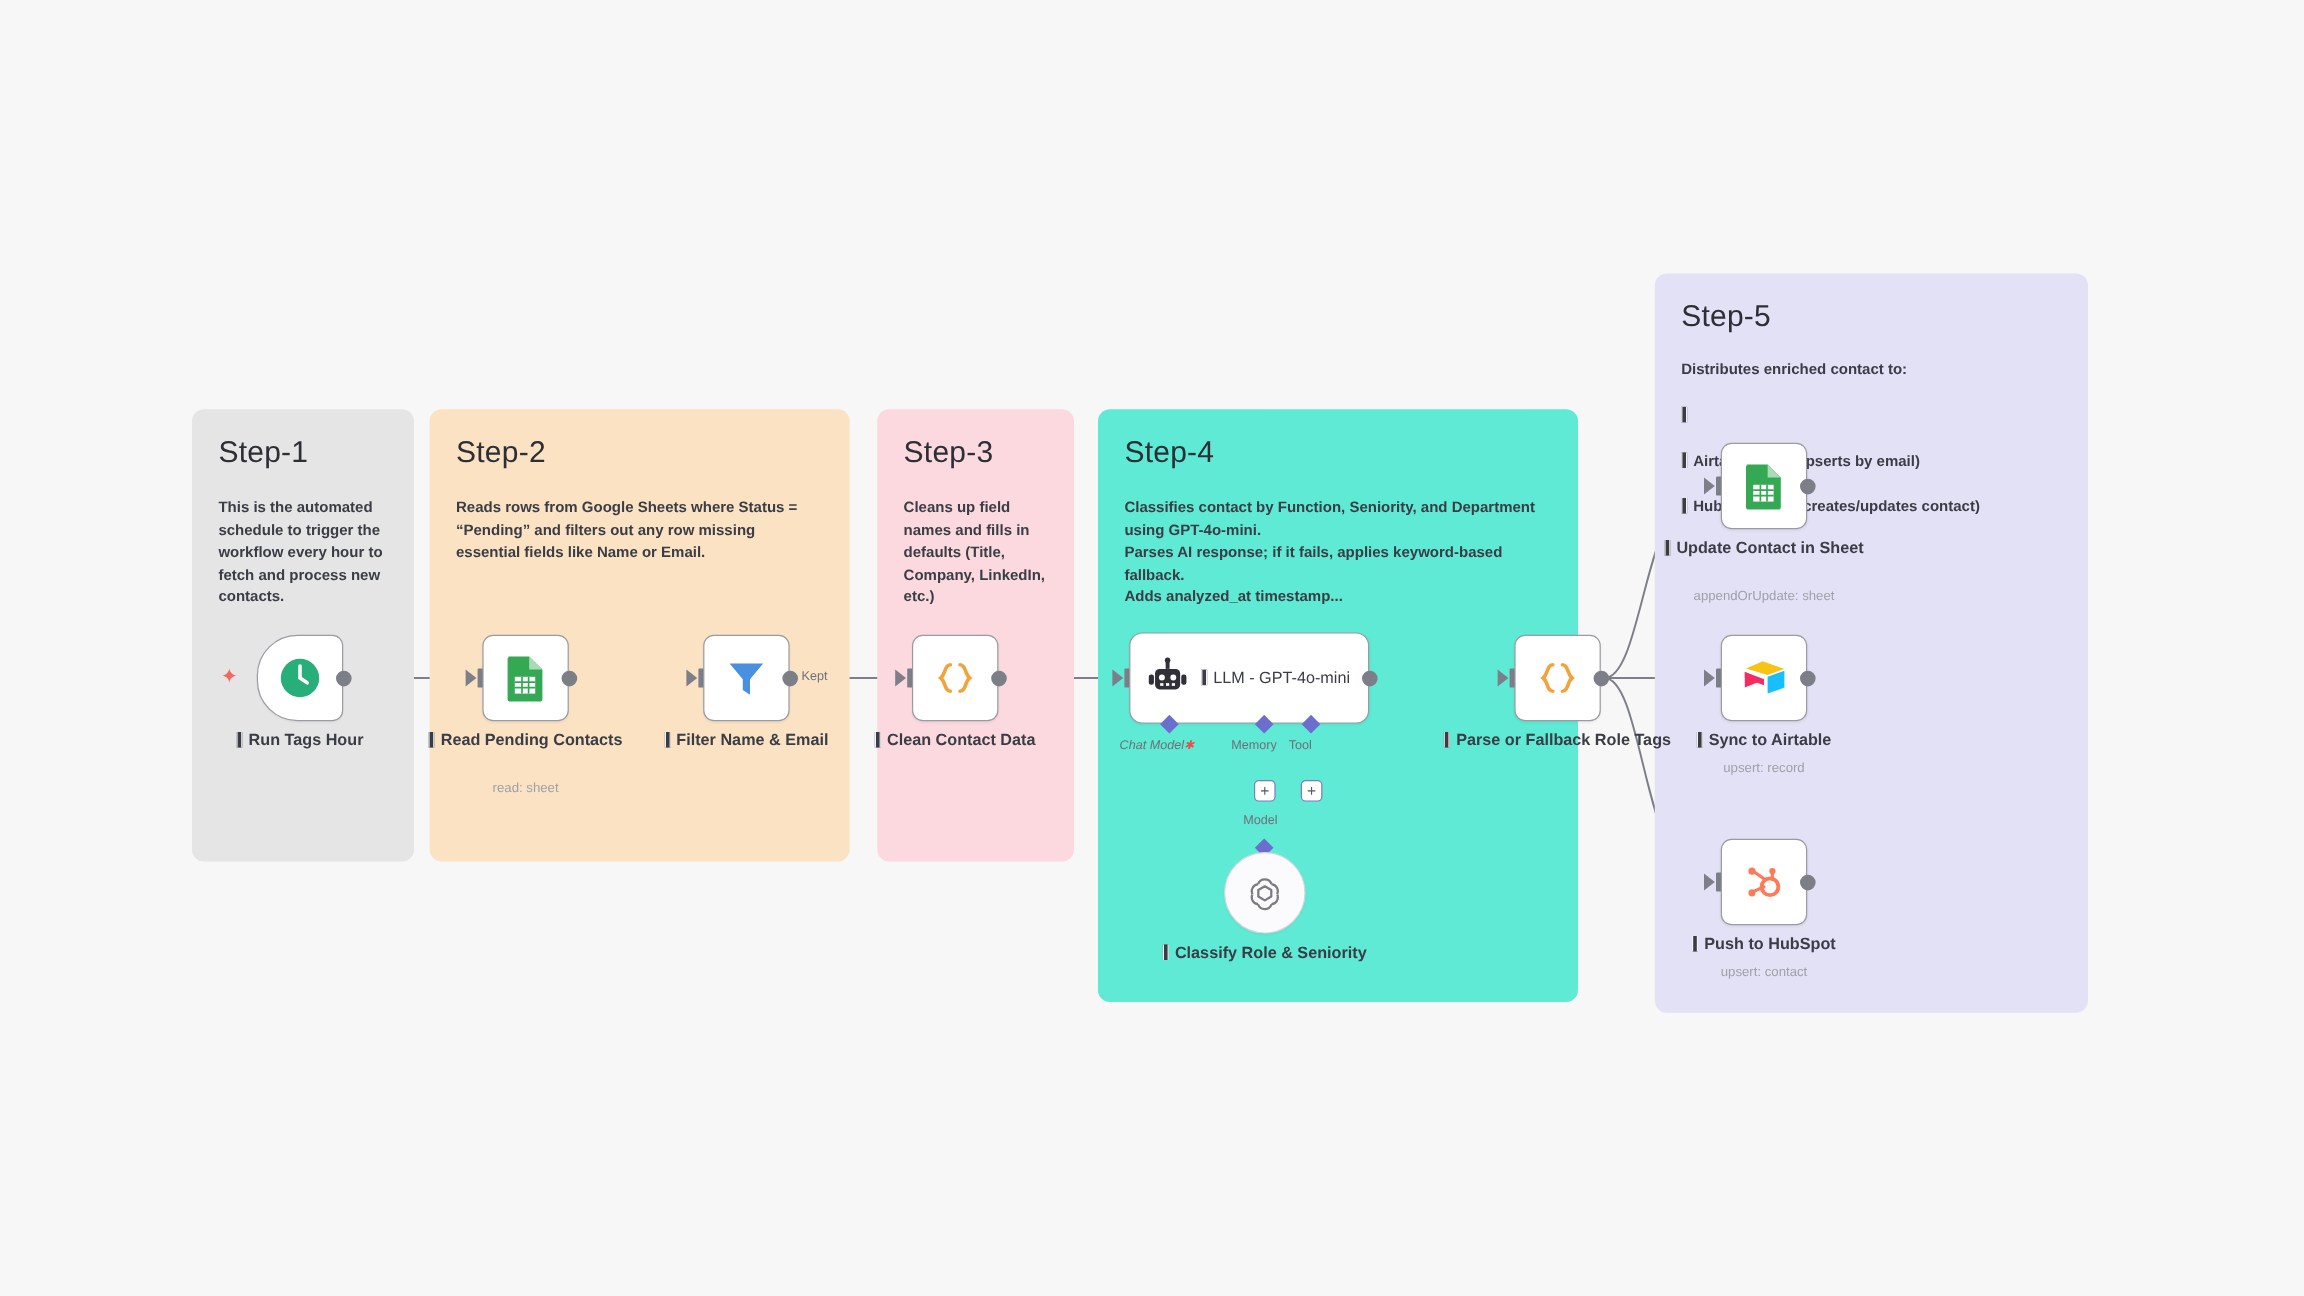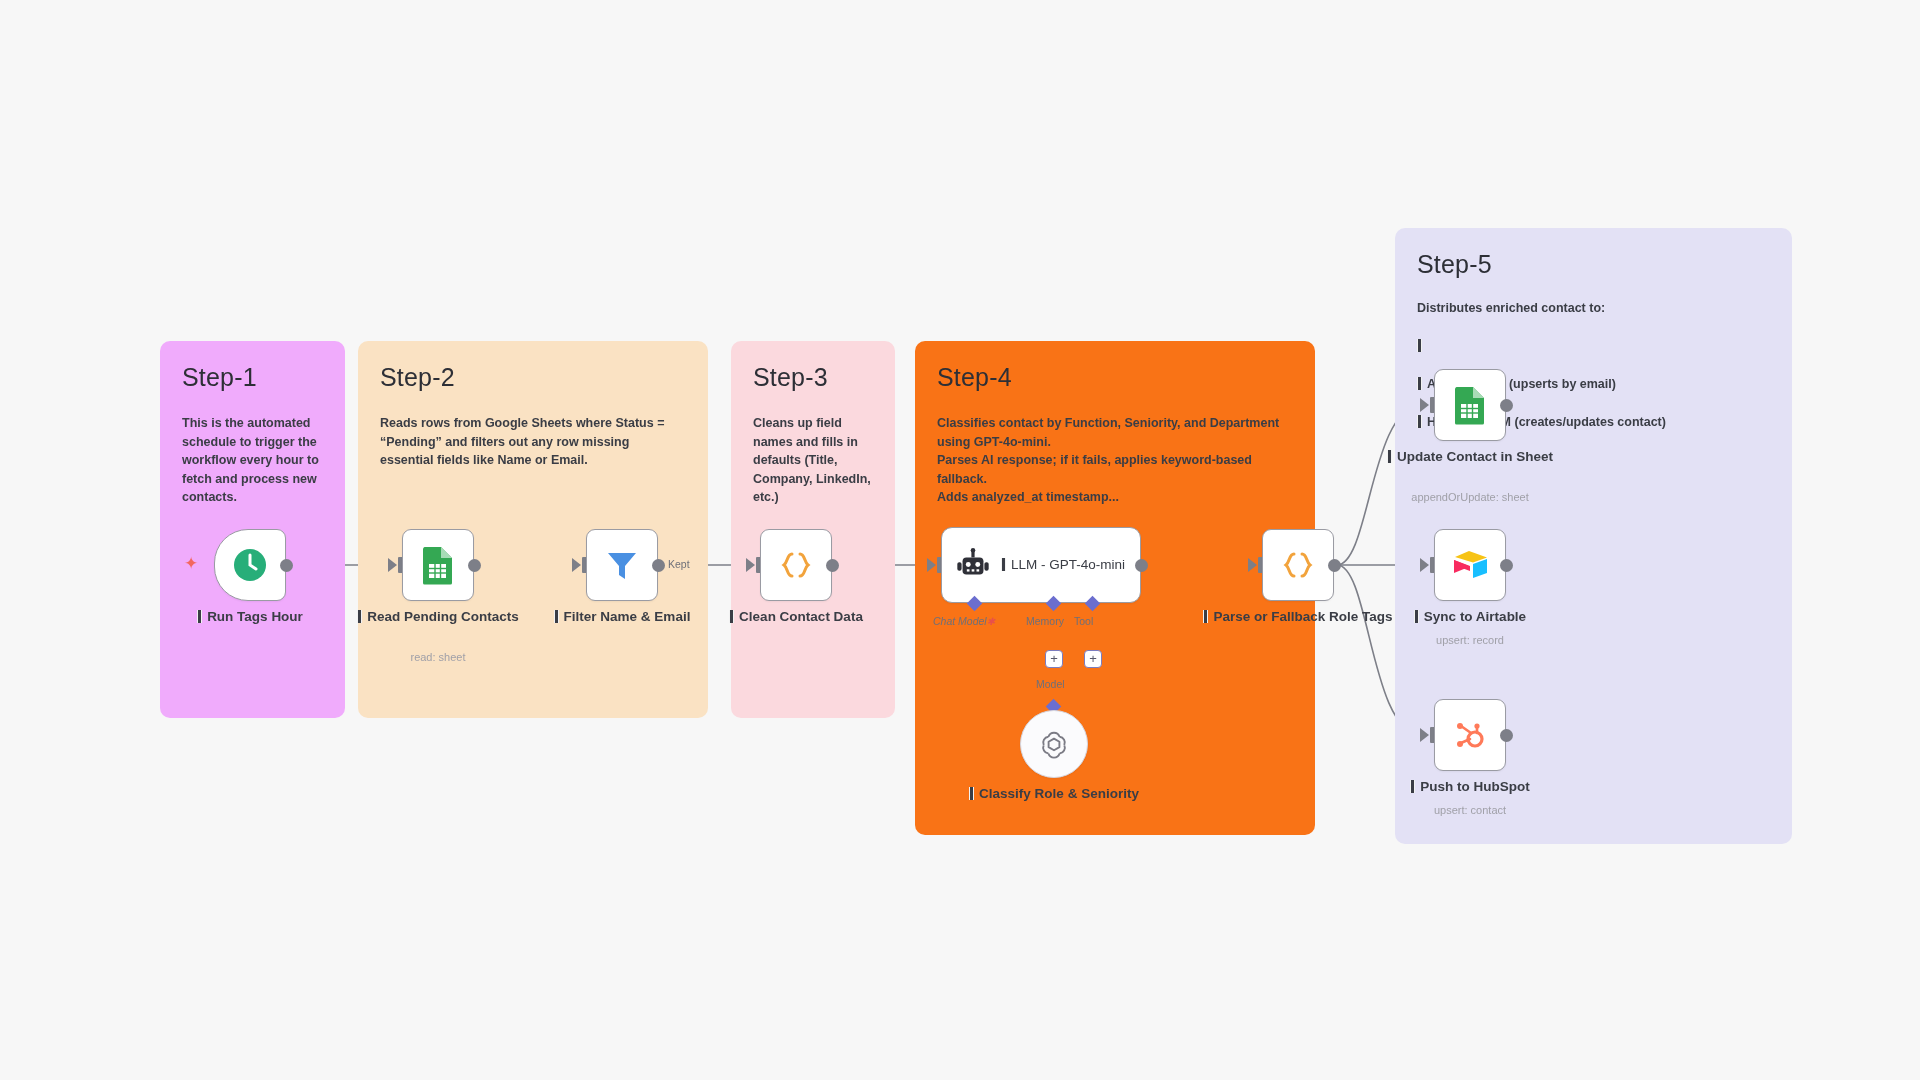--- a/index.html
+++ b/index.html
@@ -146,43 +146,43 @@
 
     <path d="M 1337 565 C 1370 565, 1370 735, 1422 735" stroke="#7d7f88" stroke-width="1.6" fill="none"></path>
 
     <path d="M 975 615 L 1053 700" stroke="#8fa7b5" stroke-width="1.6" fill="none" stroke-dasharray="7 5"></path>
 
     <path d="M 1054 615 L 1054 652" stroke="#6b6ecf" stroke-width="1.6" fill="none"></path>
 
     <path d="M 1093 615 L 1093 652" stroke="#6b6ecf" stroke-width="1.6" fill="none"></path>
   </svg>
 
-  <div class="step-box" style="left:160px; top:341px; width:185px; height:377px; background:#f0abfc;">
+  <div class="step-box" style="left:160px; top:341px; width:185px; height:377px; background:#e5e5e5;">
     <div class="step-title">Step-1</div>
     <div class="step-desc">This is the automated schedule to trigger the workflow every hour to fetch and process new contacts.</div>
   </div>
 
   <div class="step-box" style="left:358px; top:341px; width:350px; height:377px; background:#fae2c3;">
     <div class="step-title">Step-2</div>
     <div class="step-desc">Reads rows from Google Sheets where Status = “Pending” and filters out any row missing essential fields like Name or Email.</div>
   </div>
 
   <div class="step-box" style="left:731px; top:341px; width:164px; height:377px; background:#fbd9de;">
     <div class="step-title">Step-3</div>
     <div class="step-desc">Cleans up field names and fills in defaults (Title, Company, LinkedIn, etc.)</div>
   </div>
 
-  <div class="step-box" style="left:915px; top:341px; width:400px; height:494px; background:#f97316;">
+  <div class="step-box" style="left:915px; top:341px; width:400px; height:494px; background:#5eead4;">
     <div class="step-title">Step-4</div>
     <div class="step-desc">Classifies contact by Function, Seniority, and Department using GPT-4o-mini.
 Parses AI response; if it fails, applies keyword-based fallback.
 Adds analyzed_at timestamp...</div>
   </div>
 
-  <div class="step-box" style="left:1379px; top:228px; width:397px; height:616px; background:#e3e1f5;margin-left:16px;">
+  <div class="step-box" style="left:1379px; top:228px; width:361px; height:616px; background:#e3e1f5;">
     <div class="step-title" style="margin-bottom:20px;">Step-5</div>
     <div class="step-desc">Distributes enriched contact to:</div>
     <div class="step-desc" style="margin-top:1px;">
       <span class="bullet-glyph"></span>
     </div>
     <div class="step-desc" style="margin-top:1px;">
       <span class="bullet-glyph"></span><span>Airtable CRM (upserts by email)</span>
     </div>
     <div class="step-desc" style="margin-top:1px;">
       <span class="bullet-glyph"></span><span>HubSpot CRM (creates/updates contact)</span>

